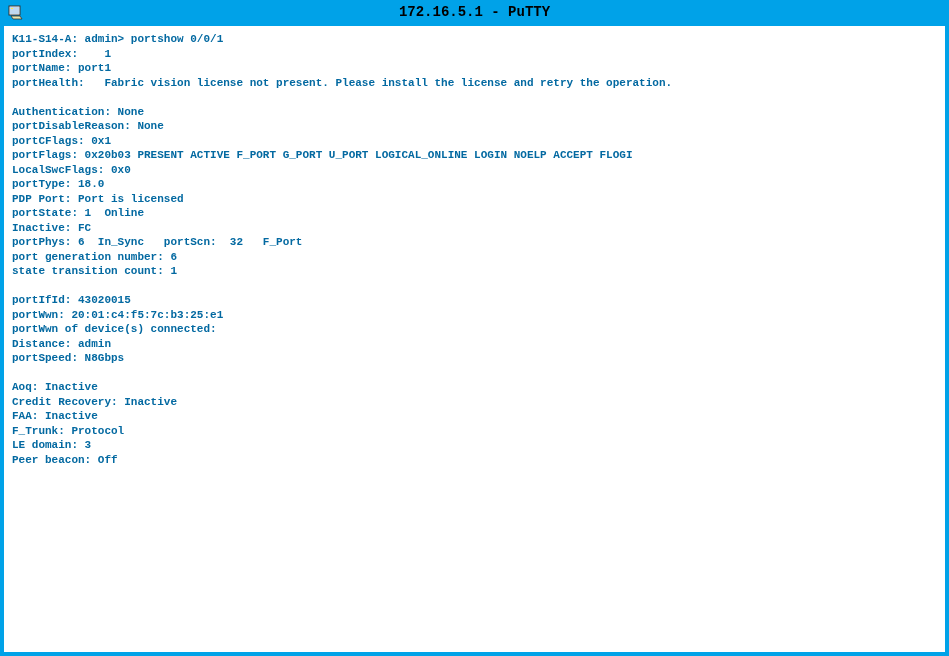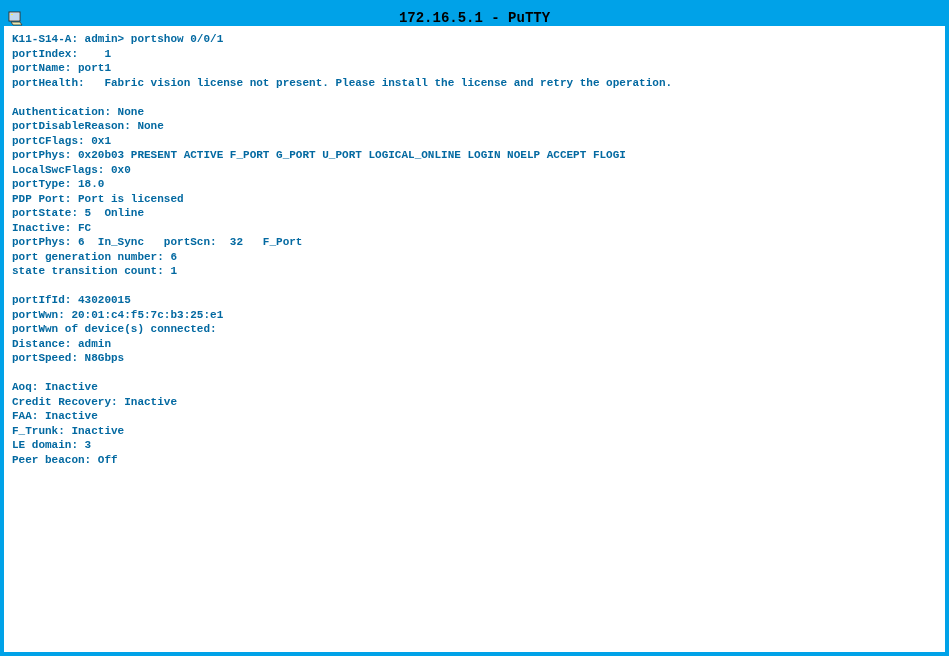--- a/index.html
+++ b/index.html
@@ -19,21 +19,21 @@
       height: 656px;
       border: 4px solid #00a2e8;
       background: #ffffff;
       display: flex;
       flex-direction: column;
     }
     .title-bar {
       background: #00a2e8;
       height: 22px;
       display: flex;
-      align-items: flex-end;
+      align-items: flex-start;
       position: relative;
       padding: 0 4px;
       text-decoration: underline;
     }
     .title-icon {
       width: 16px;
       height: 16px;
       display: inline-block;
     }
     .title-icon svg {
@@ -81,36 +81,36 @@
   </div>
   <div class="terminal-body">
     <div class="terminal-line">K11-S14-A: admin&gt; portshow 0/0/1</div>
     <div class="terminal-line">portIndex:    1</div>
     <div class="terminal-line">portName: port1</div>
     <div class="terminal-line">portHealth:   Fabric vision license not present. Please install the license and retry the operation.</div>
     <div class="terminal-line">&nbsp;</div>
     <div class="terminal-line">Authentication: None</div>
     <div class="terminal-line">portDisableReason: None</div>
     <div class="terminal-line">portCFlags: 0x1</div>
-    <div class="terminal-line">portPhys: 0x20b03 PRESENT ACTIVE F_PORT G_PORT U_PORT LOGICAL_ONLINE LOGIN NOELP ACCEPT FLOGI</div>
+    <div class="terminal-line">portFlags: 0x20b03 PRESENT ACTIVE F_PORT G_PORT U_PORT LOGICAL_ONLINE LOGIN NOELP ACCEPT FLOGI</div>
     <div class="terminal-line">LocalSwcFlags: 0x0</div>
     <div class="terminal-line">portType: 18.0</div>
     <div class="terminal-line">PDP Port: Port is licensed</div>
-    <div class="terminal-line">portState: 5  Online</div>
+    <div class="terminal-line">portState: 1  Online</div>
     <div class="terminal-line">Inactive: FC</div>
     <div class="terminal-line">portPhys: 6  In_Sync   portScn:  32   F_Port</div>
     <div class="terminal-line">port generation number: 6</div>
     <div class="terminal-line">state transition count: 1</div>
     <div class="terminal-line">&nbsp;</div>
     <div class="terminal-line">portIfId: 43020015</div>
     <div class="terminal-line">portWwn: 20:01:c4:f5:7c:b3:25:e1</div>
     <div class="terminal-line">portWwn of device(s) connected:</div>
     <div class="terminal-line">Distance: admin</div>
     <div class="terminal-line">portSpeed: N8Gbps</div>
     <div class="terminal-line">&nbsp;</div>
     <div class="terminal-line">Aoq: Inactive</div>
     <div class="terminal-line">Credit Recovery: Inactive</div>
     <div class="terminal-line">FAA: Inactive</div>
-    <div class="terminal-line">F_Trunk: Inactive</div>
+    <div class="terminal-line">F_Trunk: Protocol</div>
     <div class="terminal-line">LE domain: 3</div>
     <div class="terminal-line">Peer beacon: Off</div>
   </div>
 </div>
 
 </body></html>

